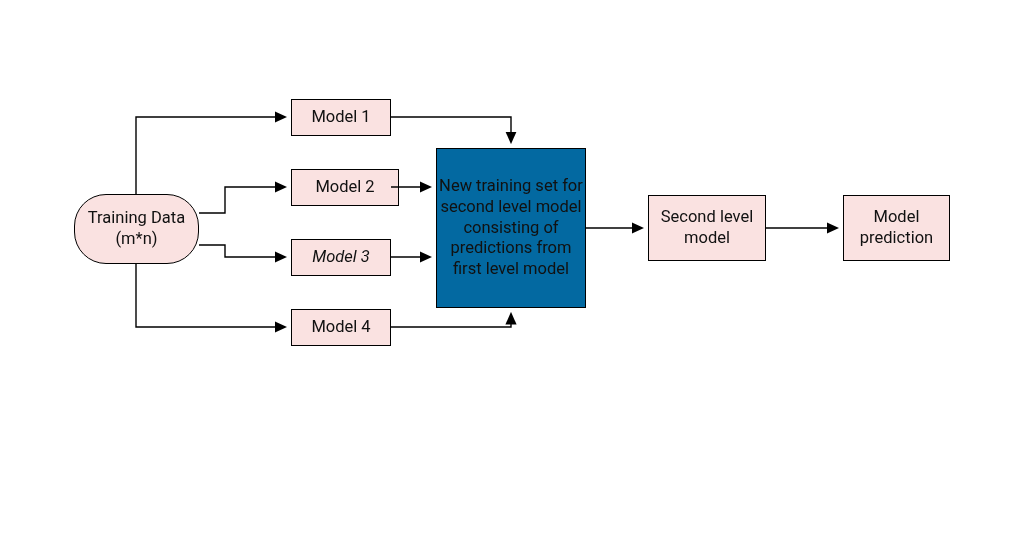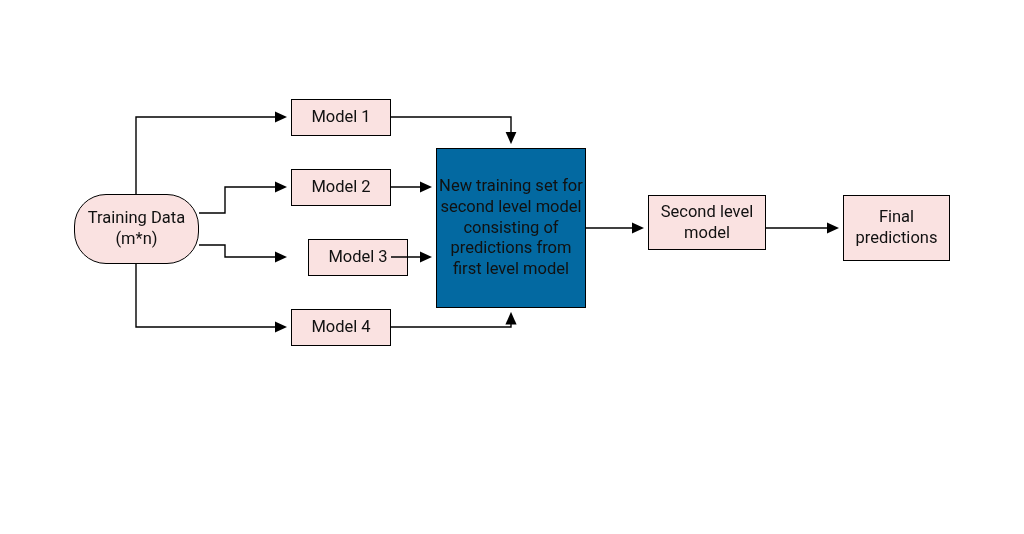--- a/index.html
+++ b/index.html
@@ -40,42 +40,42 @@
   <div>
     <span>Training Data</span><br>
     <span>(m*n)</span>
   </div>
 </div>
 
 <div class="box pink" style="left:291px; top:99px; width:100px; height:37px;">
   <span>Model 1</span>
 </div>
 
-<div class="box pink" style="left:291px; top:169px; width:100px; height:37px;">
+<div class="box pink" style="left:291px; top:169px; width:108px; height:37px;">
   <span>Model 2</span>
 </div>
 
-<div class="box pink" style="left:308px; top:239px; width:100px; height:37px;">
+<div class="box pink" style="left:291px; top:239px; width:100px; height:37px;font-style:italic;">
   <span>Model 3</span>
 </div>
 
 <div class="box pink" style="left:291px; top:309px; width:100px; height:37px;">
   <span>Model 4</span>
 </div>
 
 <div class="box purple" style="left:436px; top:148px; width:150px; height:160px;">
   <span>New training set for second level model consisting of predictions from first level model</span>
 </div>
 
-<div class="box pink" style="left:648px; top:195px; width:118px; height:55px;">
+<div class="box pink" style="left:648px; top:195px; width:118px; height:66px;">
   <span>Second level model</span>
 </div>
 
 <div class="box pink" style="left:843px; top:195px; width:107px; height:66px;">
-  <span>Final predictions</span>
+  <span>Model prediction</span>
 </div>
 
 <svg class="arrows">
   <defs>
     <marker id="arrowhead" markerWidth="9" markerHeight="8" refX="7.5" refY="4" orient="auto">
       <polygon points="0 0, 9 4, 0 8" fill="#000"></polygon>
     </marker>
   </defs>
 
   <polyline points="136,194 136,117 285,117" fill="none" stroke="#000" stroke-width="1.4" marker-end="url(#arrowhead)"></polyline>

